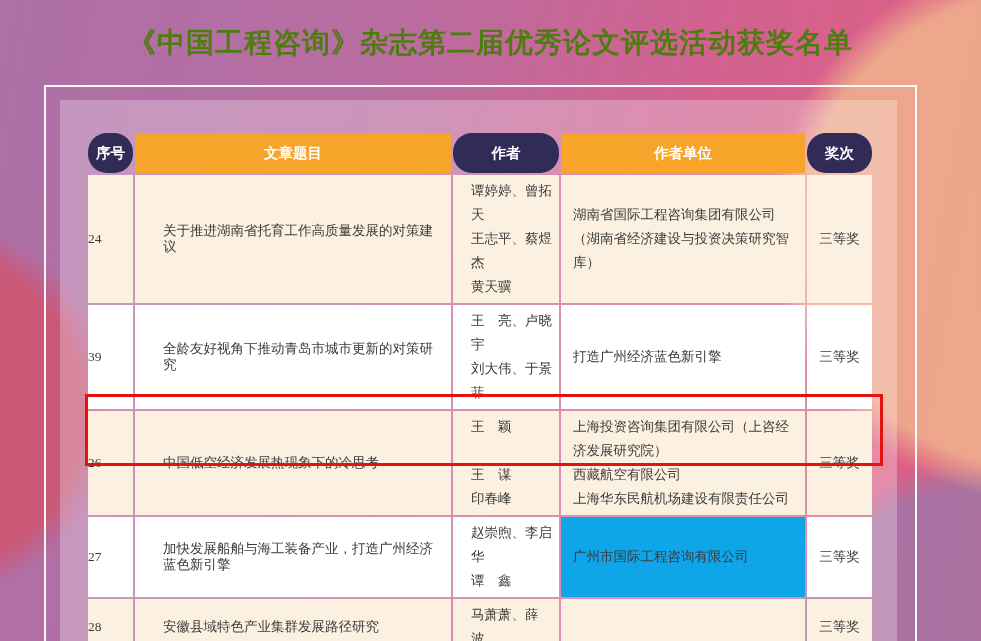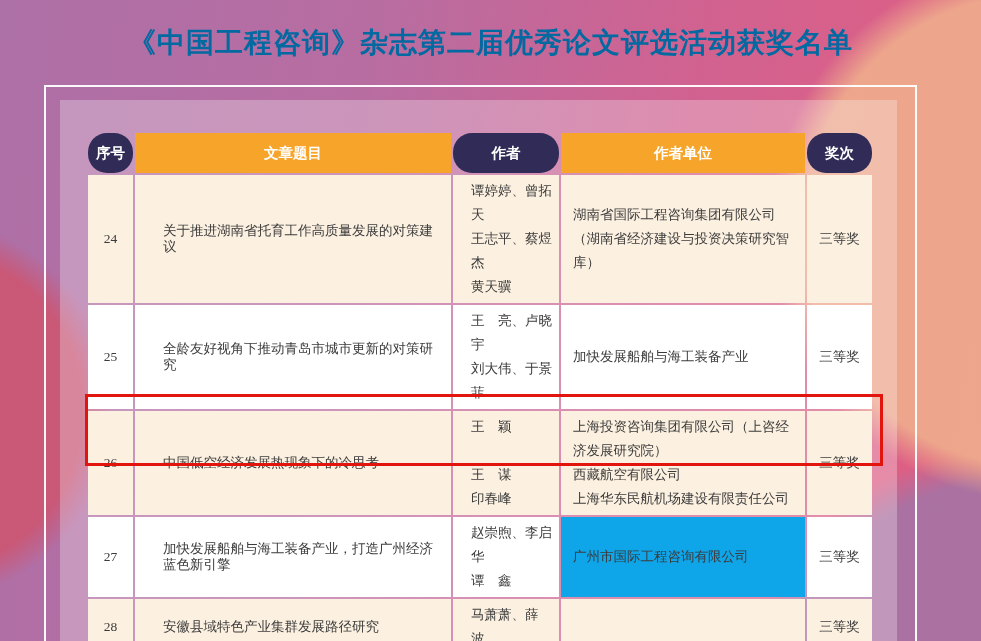--- a/index.html
+++ b/index.html
@@ -8,41 +8,41 @@
     font-family:"Liberation Serif",serif;
     background:
       radial-gradient(circle 430px at 106% 36%, rgba(238,170,140,0.95) 0%, rgba(238,170,140,0.95) 55%, rgba(238,170,140,0) 63%),
       radial-gradient(circle 430px at 103% 112%, rgba(167,114,163,0.95) 0%, rgba(167,114,163,0.95) 55%, rgba(167,114,163,0) 63%),
       radial-gradient(circle 310px at -8% 64%, rgba(206,84,111,0.85) 0%, rgba(206,84,111,0.85) 52%, rgba(206,84,111,0) 62%),
       linear-gradient(100deg,#ad70a7 0%,#b86da1 35%,#d16290 65%,#e25e80 100%);
   }
   .page-title{
     position:absolute;top:24px;left:0;width:100%;margin:0;text-align:center;
     font-family:"Liberation Sans",sans-serif;font-weight:bold;font-size:28px;
-    letter-spacing:1px;color:#0369a1;
+    letter-spacing:1px;color:#4d7c0f;
   }
   .card{
     position:absolute;left:44px;top:85px;width:869px;height:640px;
     border:2px solid rgba(255,255,255,0.95);
   }
   .panel{
     position:absolute;left:14px;top:13px;width:837px;height:620px;
     background:rgba(255,255,255,0.28);
   }
   .table-wrap{position:absolute;left:86px;top:131px;}
   table{border-collapse:separate;border-spacing:2px;table-layout:fixed;width:788px;}
   thead tr{height:40px;}
   th{
     font-family:"Liberation Sans",sans-serif;font-weight:bold;font-size:14.5px;
     color:#ffffff;padding:0;text-align:center;
   }
   .th-navy{background:#302b57;border-radius:19px;}
   .th-orange{background:#f6a52a;}
   td{font-size:13.5px;color:#3b3b3b;vertical-align:middle;padding:4px 0;}
-  .c-no{text-align:center;}
+  .c-no{}
   .c-title{padding-left:28px;padding-right:10px;line-height:16px;}
   .c-auth{padding-left:18px;padding-right:6px;}
   .c-org{padding-left:12px;padding-right:12px;}
   .line{line-height:24px;}
   .c-award{text-align:center;}
   .highlight-box{
     position:absolute;left:85px;top:394px;width:792px;height:66px;
     border:3px solid #e1140e;background:transparent;
   }
 </style>
@@ -81,28 +81,28 @@
             <div class="line">谭婷婷、曾拓天</div>
             <div class="line">王志平、蔡煜杰</div>
             <div class="line">黄天骥</div>
           </td>
           <td class="c-org" style="background: rgb(252, 241, 225);">
             <div class="line">湖南省国际工程咨询集团有限公司（湖南省经济建设与投资决策研究智库）</div>
           </td>
           <td class="c-award" style="background: rgb(252, 241, 225);">三等奖</td>
         </tr>
         <tr style="height: 51px;">
-          <td class="c-no" style="background: rgb(255, 255, 255);">25</td>
+          <td class="c-no" style="background: rgb(255, 255, 255);">39</td>
           <td class="c-title" style="background: rgb(255, 255, 255);">全龄友好视角下推动青岛市城市更新的对策研究</td>
           <td class="c-auth" style="background: rgb(255, 255, 255);">
             <div class="line">王　亮、卢晓宇</div>
             <div class="line">刘大伟、于景菲</div>
           </td>
           <td class="c-org" style="background: rgb(255, 255, 255);">
-            <div class="line">加快发展船舶与海工装备产业</div>
+            <div class="line">打造广州经济蓝色新引擎</div>
           </td>
           <td class="c-award" style="background: rgb(255, 255, 255);">三等奖</td>
         </tr>
         <tr style="height: 95px;">
           <td class="c-no" style="background: rgb(252, 241, 225);">26</td>
           <td class="c-title" style="background: rgb(252, 241, 225);">中国低空经济发展热现象下的冷思考</td>
           <td class="c-auth" style="background: rgb(252, 241, 225);">
             <div class="line">王　颖</div>
             <div class="line">&nbsp;</div>
             <div class="line">王　谋</div>

